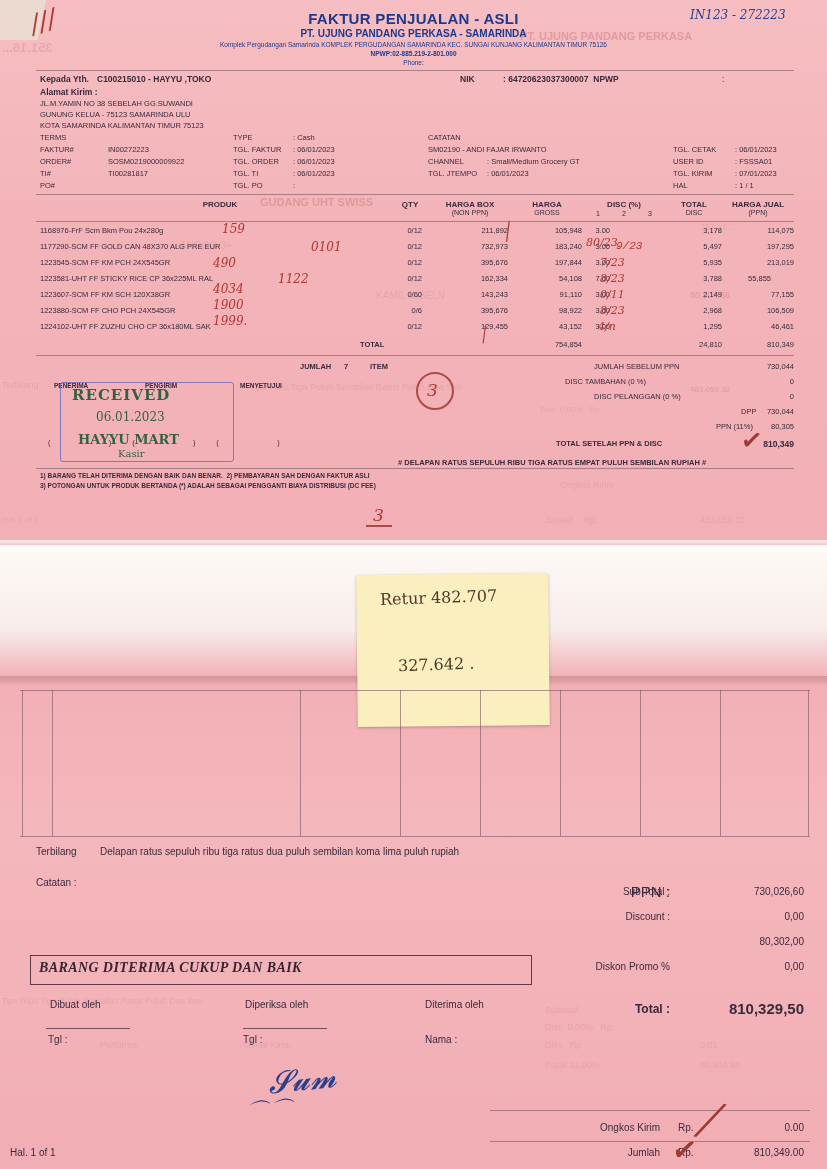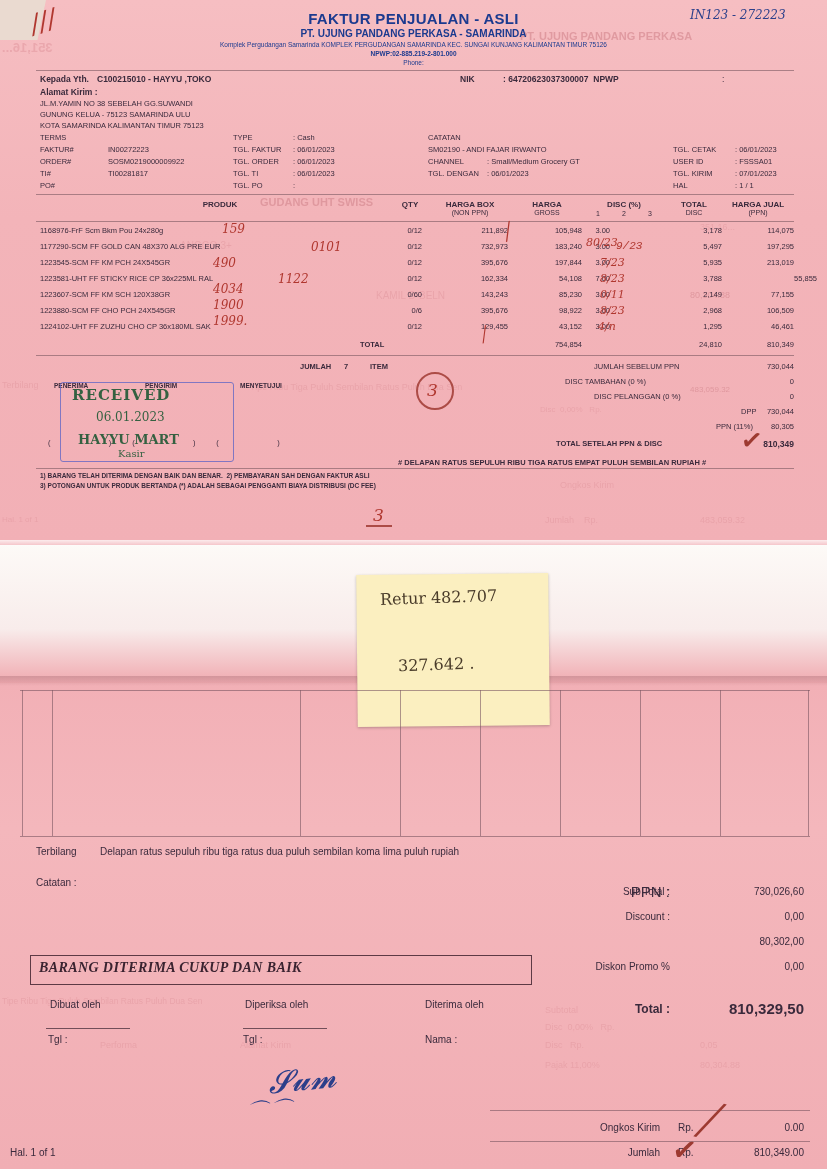--- a/index.html
+++ b/index.html
@@ -204,21 +204,21 @@
 <div class="t xsmall" style="left:293px;top:133px;">: Cash</div>
 <div class="t xsmall" style="left:293px;top:145px;">: 06/01/2023</div>
 <div class="t xsmall" style="left:293px;top:157px;">: 06/01/2023</div>
 <div class="t xsmall" style="left:293px;top:169px;">: 06/01/2023</div>
 <div class="t xsmall" style="left:293px;top:181px;">:</div>
 
 <div class="t xsmall" style="left:428px;top:133px;">CATATAN</div>
 <div class="t xsmall" style="left:428px;top:145px;">SM02190 - ANDI FAJAR IRWANTO</div>
 <div class="t xsmall" style="left:428px;top:157px;">CHANNEL</div>
 <div class="t xsmall" style="left:487px;top:157px;">: Small/Medium Grocery GT</div>
-<div class="t xsmall" style="left:428px;top:169px;">TGL. DENGAN</div>
+<div class="t xsmall" style="left:428px;top:169px;">TGL. JTEMPO</div>
 <div class="t xsmall" style="left:487px;top:169px;">: 06/01/2023</div>
 
 <div class="t xsmall" style="left:673px;top:145px;">TGL. CETAK</div>
 <div class="t xsmall" style="left:673px;top:157px;">USER ID</div>
 <div class="t xsmall" style="left:673px;top:169px;">TGL. KIRIM</div>
 <div class="t xsmall" style="left:673px;top:181px;">HAL</div>
 
 <div class="t xsmall" style="left:735px;top:145px;">: 06/01/2023</div>
 <div class="t xsmall" style="left:735px;top:157px;">: FSSSA01</div>
 <div class="t xsmall" style="left:735px;top:169px;">: 07/01/2023</div>
@@ -265,26 +265,26 @@
 <div class="col r" style="left:580px;top:258px;width:30px;">3.00</div>
 <div class="col r" style="left:666px;top:258px;width:56px;">5,935</div>
 <div class="col r" style="left:722px;top:258px;width:72px;">213,019</div>
 
 <div class="col" style="left:40px;top:274px;">1223581-UHT FF STICKY RICE CP 36x225ML RAL</div>
 <div class="col r" style="left:382px;top:274px;width:40px;">0/12</div>
 <div class="col r" style="left:432px;top:274px;width:76px;">162,334</div>
 <div class="col r" style="left:512px;top:274px;width:70px;">54,108</div>
 <div class="col r" style="left:580px;top:274px;width:30px;">7.00</div>
 <div class="col r" style="left:666px;top:274px;width:56px;">3,788</div>
-<div class="col r" style="left:722px;top:274px;width:95px;">55,855</div>
+<div class="col r" style="left:722px;top:274px;width:49px;">55,855</div>
 
 <div class="col" style="left:40px;top:290px;">1223607-SCM FF KM SCH 120X38GR</div>
 <div class="col r" style="left:382px;top:290px;width:40px;">0/60</div>
 <div class="col r" style="left:432px;top:290px;width:76px;">143,243</div>
-<div class="col r" style="left:512px;top:290px;width:70px;">85,230</div>
+<div class="col r" style="left:512px;top:290px;width:70px;">91,110</div>
 <div class="col r" style="left:580px;top:290px;width:30px;">3.00</div>
 <div class="col r" style="left:666px;top:290px;width:56px;">2,149</div>
 <div class="col r" style="left:722px;top:290px;width:72px;">77,155</div>
 
 <div class="col" style="left:40px;top:306px;">1223880-SCM FF CHO PCH 24X545GR</div>
 <div class="col r" style="left:382px;top:306px;width:40px;">0/6</div>
 <div class="col r" style="left:432px;top:306px;width:76px;">395,676</div>
 <div class="col r" style="left:512px;top:306px;width:70px;">98,922</div>
 <div class="col r" style="left:580px;top:306px;width:30px;">3.00</div>
 <div class="col r" style="left:666px;top:306px;width:56px;">2,968</div>

